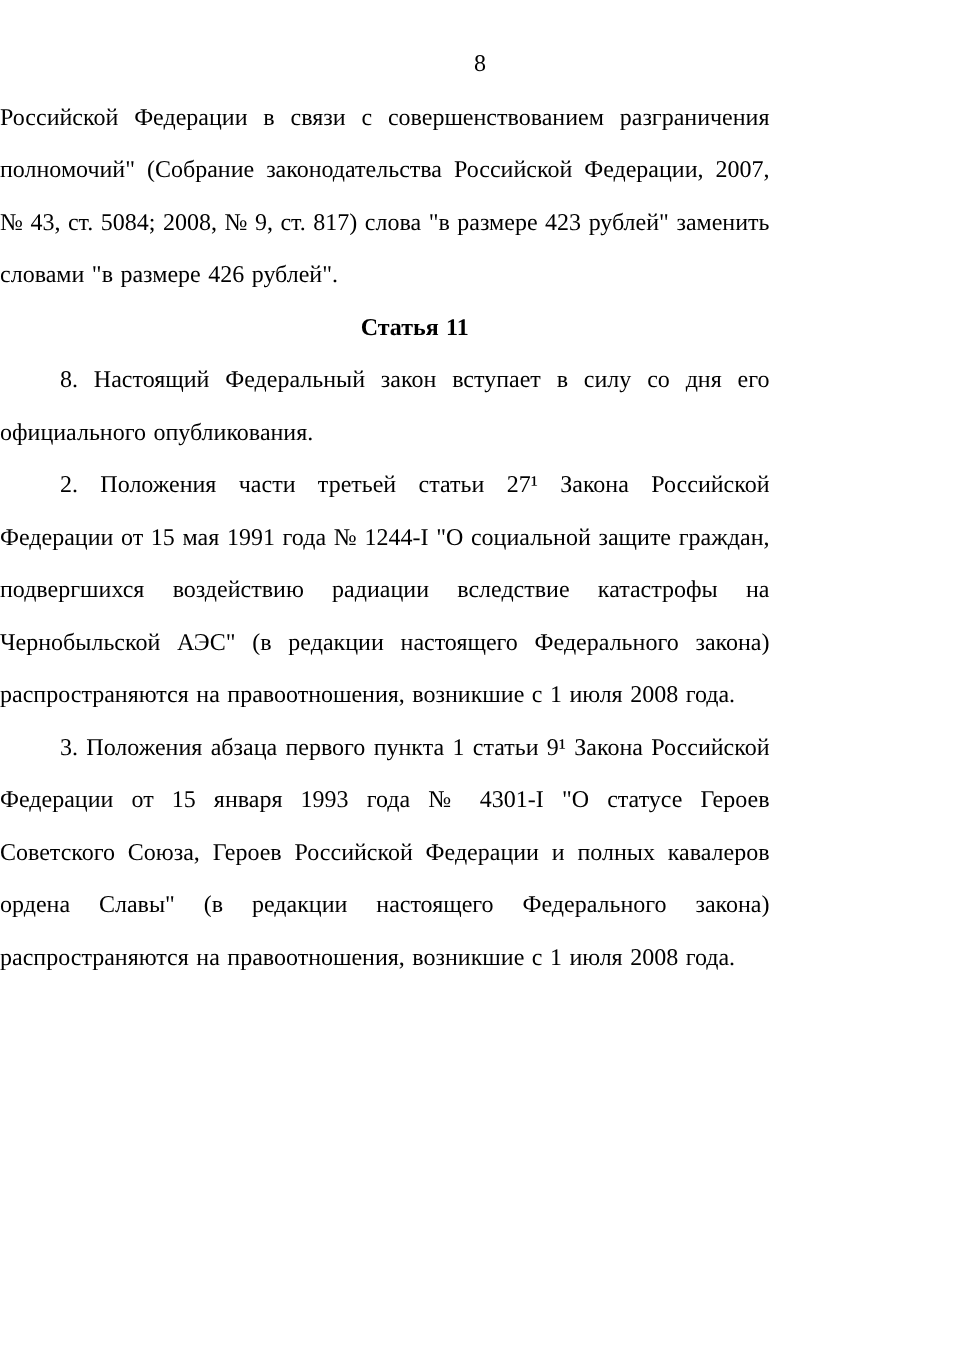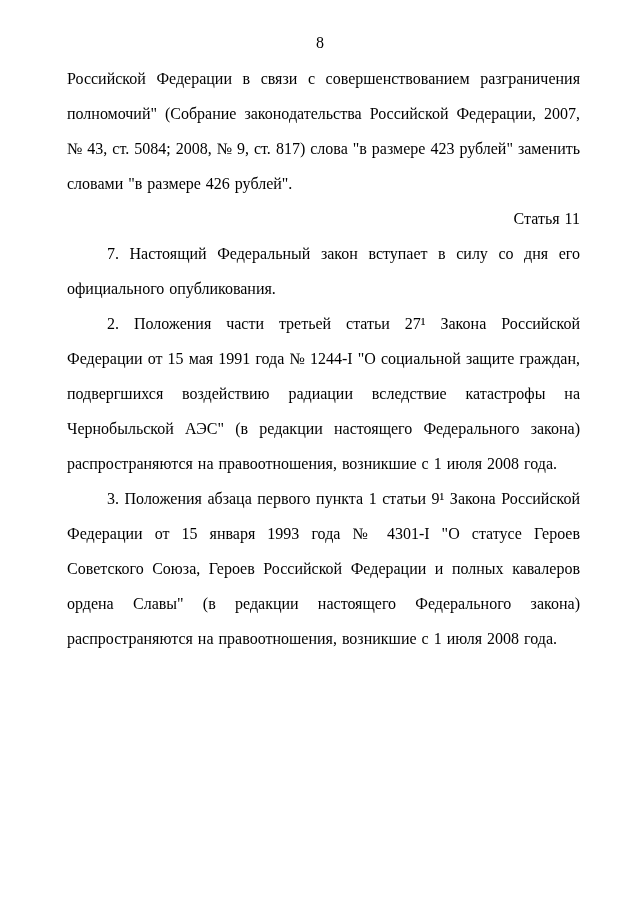--- a/index.html
+++ b/index.html
@@ -21,53 +21,52 @@
     background: #ffffff;
   }
   .page-number {
     padding-top: 33px;
     text-align: center;
     font-size: 16px;
     line-height: 19px;
     color: #000000;
   }
   .doc-body {
-    margin-left: 67px;
     margin-top: 9px;
     width: 513px;
   }
   .para {
     margin: 0;
     padding: 0;
     font-size: 16px;
     line-height: 35px;
     text-align: justify;
     text-indent: 40px;
     word-spacing: 1px;
     color: #000000;
   }
   .para.no-indent {
     text-indent: 0;
   }
   .para.heading {
-    font-weight: normal;
-    text-align: right;
+    font-weight: bold;
+    text-align: center;
   }
 </style>
 </head>
 <body>
 
 <div class="page">
   <div class="page-number">8</div>
 
   <div class="doc-body">
     <p class="para no-indent">Российской Федерации в связи с совершенствованием разграничения полномочий" (Собрание законодательства Российской Федерации, 2007, № 43, ст. 5084; 2008, № 9, ст. 817) слова "в размере 423 рублей" заменить словами "в размере 426 рублей".</p>
 
     <p class="para heading">Статья 11</p>
 
-    <p class="para">7. Настоящий Федеральный закон вступает в силу со дня его официального опубликования.</p>
+    <p class="para">8. Настоящий Федеральный закон вступает в силу со дня его официального опубликования.</p>
 
     <p class="para">2. Положения части третьей статьи 27¹ Закона Российской Федерации от 15 мая 1991 года № 1244-I "О социальной защите граждан, подвергшихся воздействию радиации вследствие катастрофы на Чернобыльской АЭС" (в редакции настоящего Федерального закона) распространяются на правоотношения, возникшие с 1 июля 2008 года.</p>
 
     <p class="para">3. Положения абзаца первого пункта 1 статьи 9¹ Закона Российской Федерации от 15 января 1993 года № 4301-I "О статусе Героев Советского Союза, Героев Российской Федерации и полных кавалеров ордена Славы" (в редакции настоящего Федерального закона) распространяются на правоотношения, возникшие с 1 июля 2008 года.</p>
 
   </div>
 </div>
 
 </body></html>

